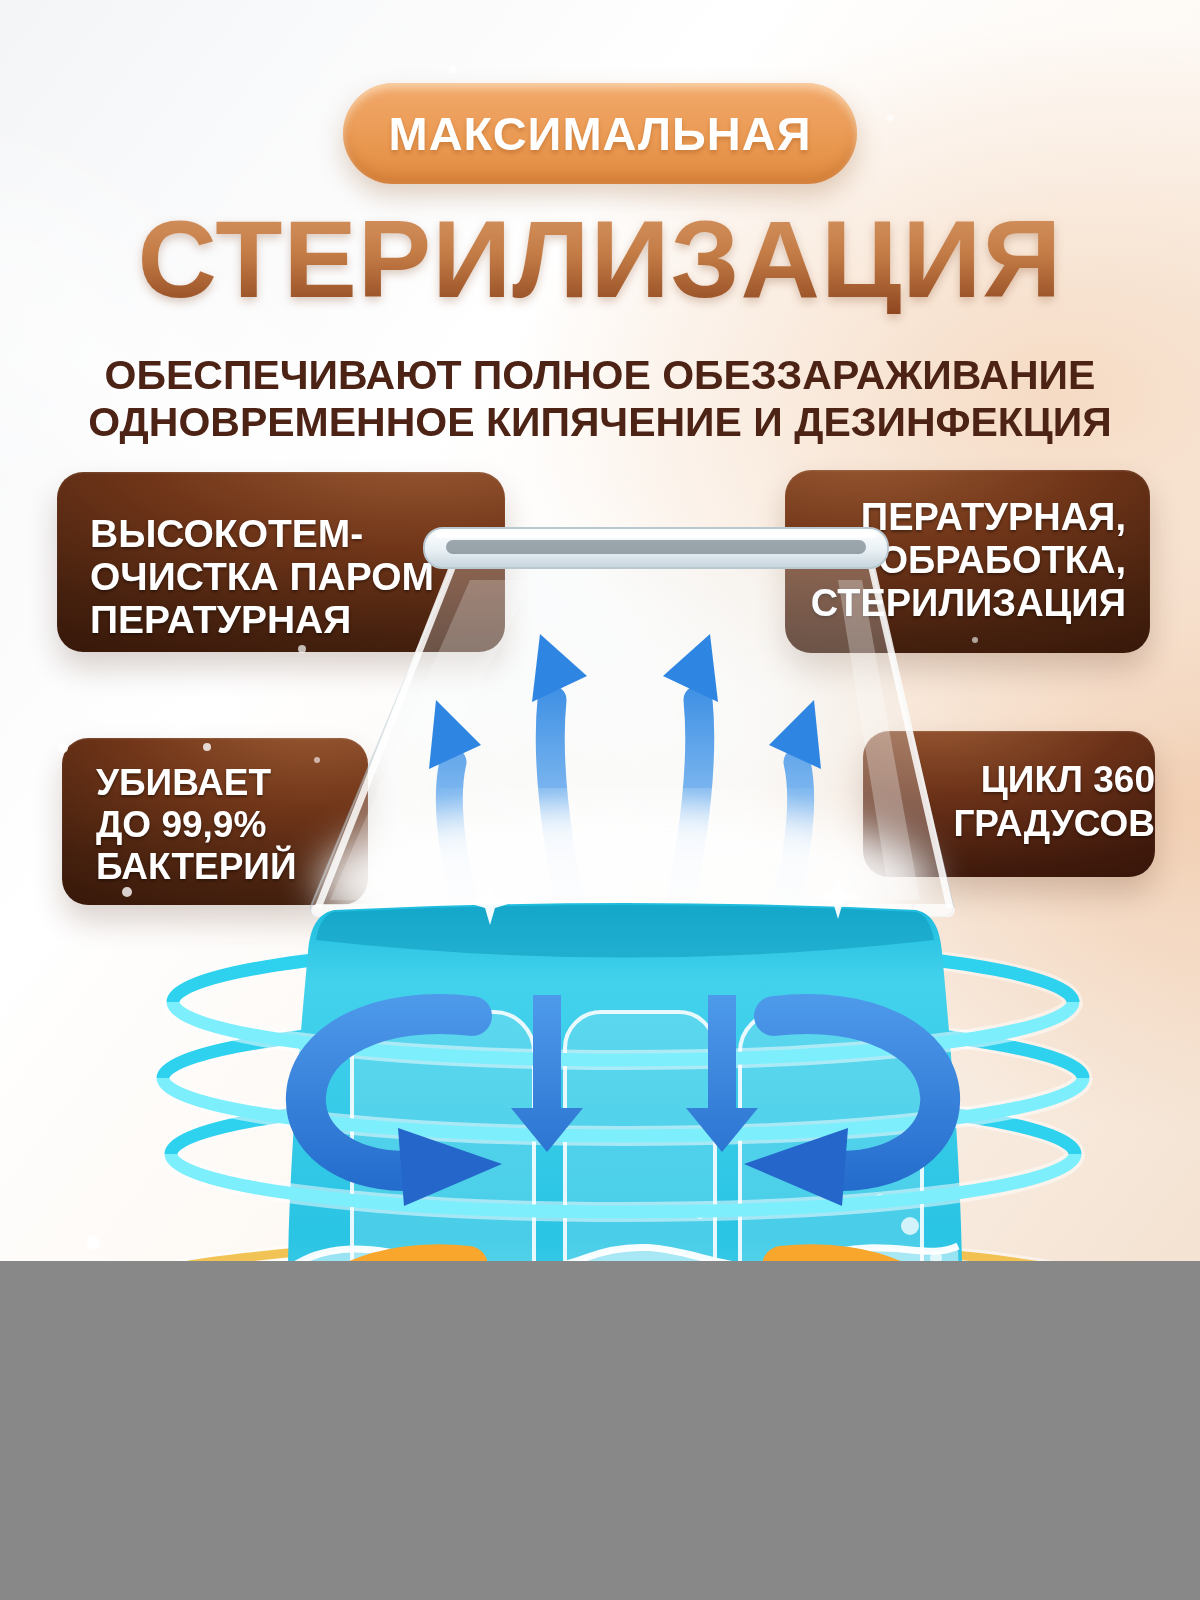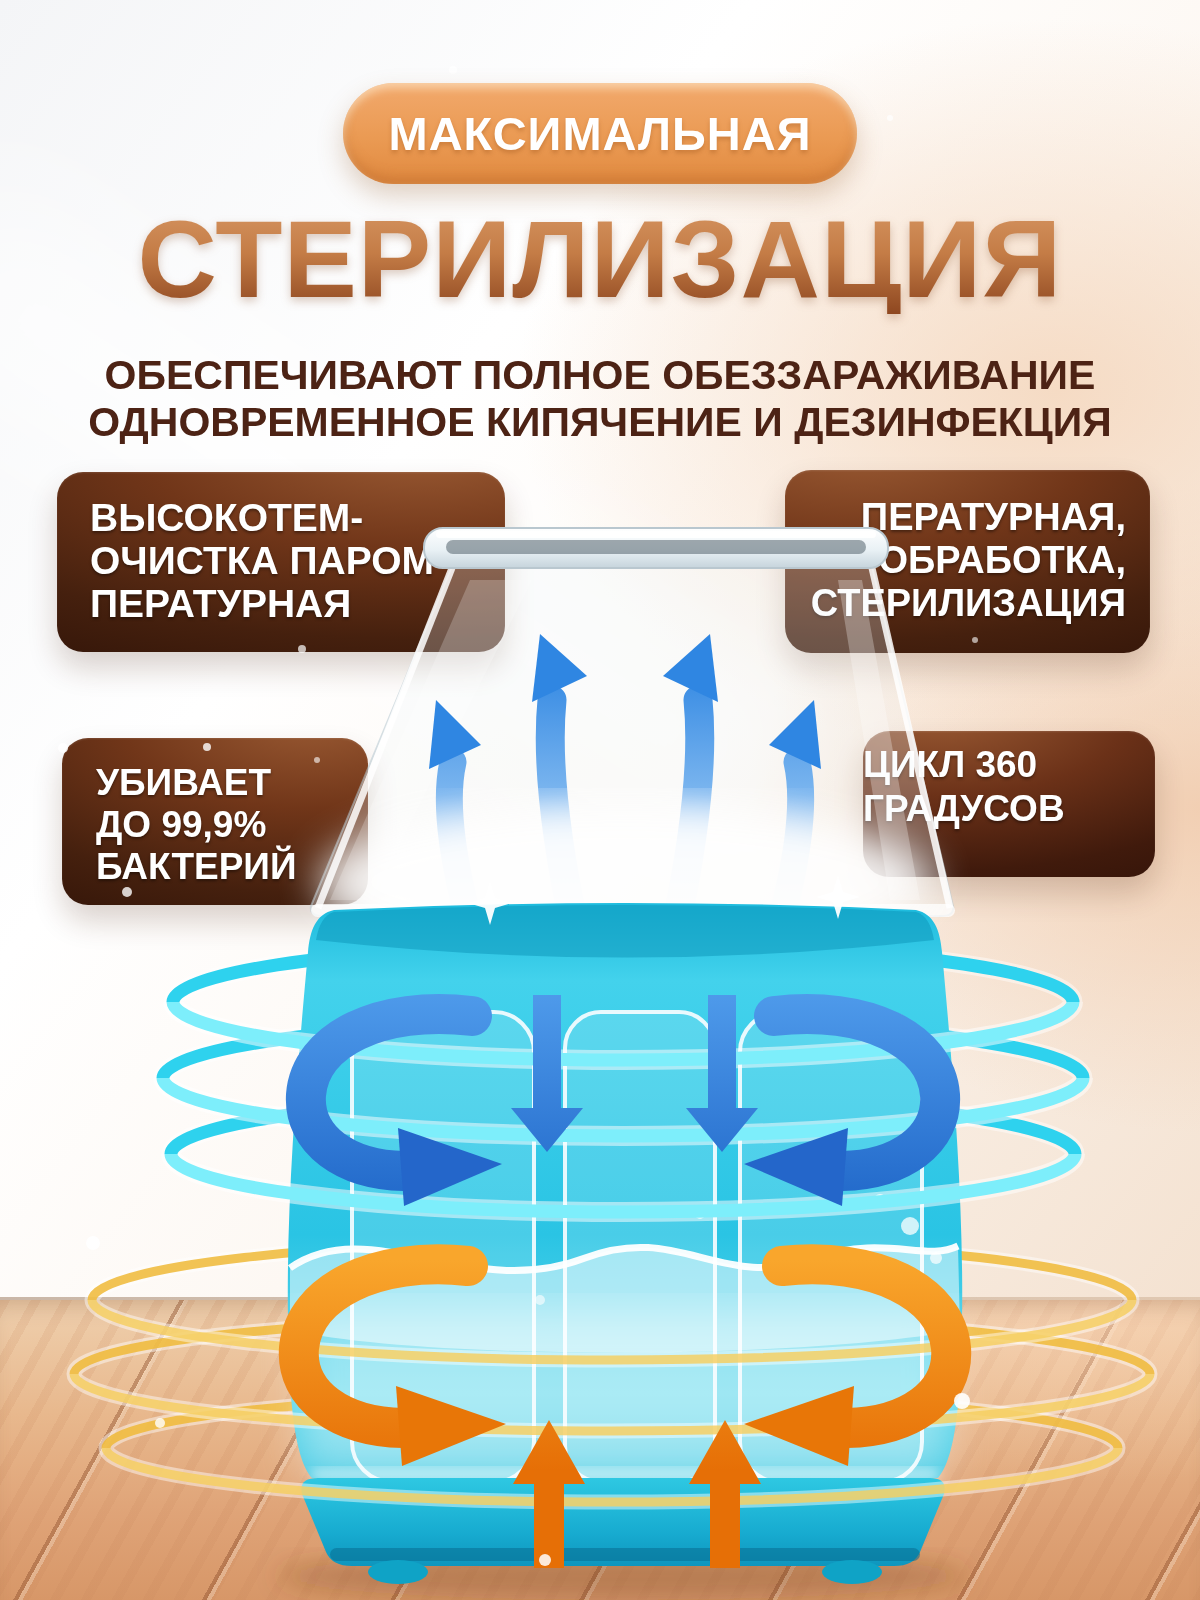--- a/index.html
+++ b/index.html
@@ -1,16 +1,16 @@
 <!DOCTYPE html>
 <html><head>
 <meta charset="utf-8">
 <style>
   html,body{margin:0;padding:0;background:#888;}
-  #page{position:relative;width:1200px;height:1600px;overflow:hidden;margin:0 auto;
+  #page{position:relative;width:1200px;height:1261px;overflow:hidden;margin:0 auto;
         font-family:"Liberation Sans",sans-serif;background:#fff;}
   
   .wall{position:absolute;left:0;top:0;width:1200px;height:1302px;
     background:
       radial-gradient(900px 620px at 88% 30%, rgba(244,214,188,.85) 0%, rgba(244,214,188,0) 60%),
       radial-gradient(700px 500px at 100% 62%, rgba(240,200,168,.8) 0%, rgba(240,200,168,0) 65%),
       linear-gradient(128deg,#f4f5f7 0%,#ffffff 34%,#fdf8f3 58%,#f4e2d1 100%);}
   .beam{position:absolute;left:-140px;top:430px;width:980px;height:190px;
     background:rgba(255,255,255,.55);transform:rotate(33deg);filter:blur(55px);}
   .floor{position:absolute;left:0;top:1300px;width:1200px;height:300px;
@@ -34,29 +34,29 @@
     background:linear-gradient(180deg,#d4935f 4%,#c47c46 45%,#8e4720 100%);
     -webkit-background-clip:text;background-clip:text;-webkit-text-fill-color:transparent;
     filter:drop-shadow(0 4px 5px rgba(130,70,30,.28));}
   .subtitle{position:absolute;left:0;top:352px;width:1200px;text-align:center;
     color:#4d2315;font-size:41px;font-weight:700;line-height:47px;letter-spacing:0px;}
   
   .co{position:absolute;border-radius:26px;color:#fff;font-weight:700;
     background:radial-gradient(175% 150% at 82% -12%, #9a5a33 0%, #713619 36%, #45200e 70%, #2e1207 100%);
     box-shadow:0 16px 30px rgba(70,30,12,.2), inset 0 1px 2px rgba(255,255,255,.12);}
   .co div{text-shadow:0 2px 3px rgba(0,0,0,.4);}
-  .co-tl{left:57px;top:472px;width:448px;height:180px;padding:24px 0 0 33px;box-sizing:border-box;
+  .co-tl{left:57px;top:472px;width:448px;height:180px;padding:40px 0 0 33px;box-sizing:border-box;
     font-size:39px;line-height:43px;}
   .co-tr{left:785px;top:470px;width:365px;height:183px;padding:26px 24px 0 0;box-sizing:border-box;
     font-size:38px;line-height:43px;text-align:right;
     background:radial-gradient(175% 150% at 20% -12%, #9a5a33 0%, #713619 36%, #45200e 70%, #2e1207 100%);}
   .co-ml{left:62px;top:738px;width:306px;height:167px;padding:24px 0 16px 34px;box-sizing:border-box;
     font-size:37px;line-height:42px;}
-  .co-mr{left:863px;top:731px;width:292px;height:146px;padding:12px 0 0 0;box-sizing:border-box;
-    font-size:37px;line-height:44px;text-align:left;
+  .co-mr{left:863px;top:731px;width:292px;height:146px;padding:27px 0 0 0;box-sizing:border-box;
+    font-size:37px;line-height:44px;text-align:right;
     background:radial-gradient(175% 150% at 25% -12%, #9a5a33 0%, #6b3118 38%, #401a0c 72%, #2e1107 100%);}
   .z2{z-index:2;} .z4{z-index:4;}
   #product{position:absolute;left:0;top:0;width:1200px;height:1600px;z-index:3;}
 </style>
 </head>
 <body>
 
 <div id="page">
 
   <div class="wall"></div>

